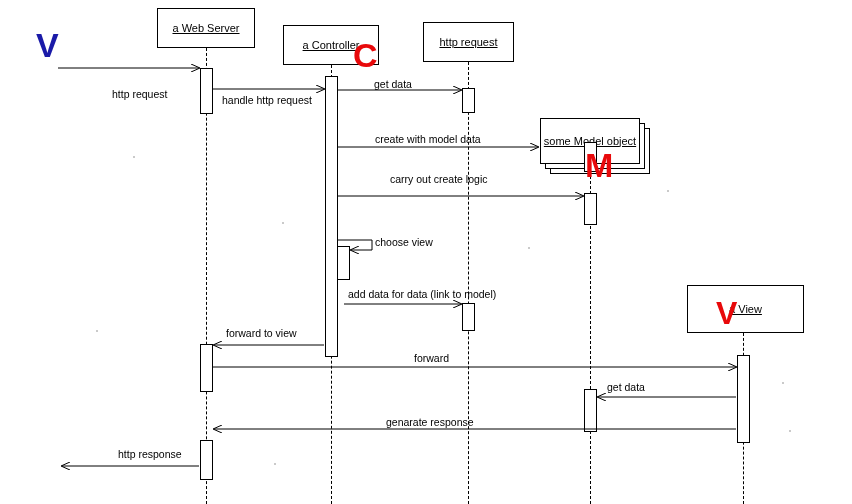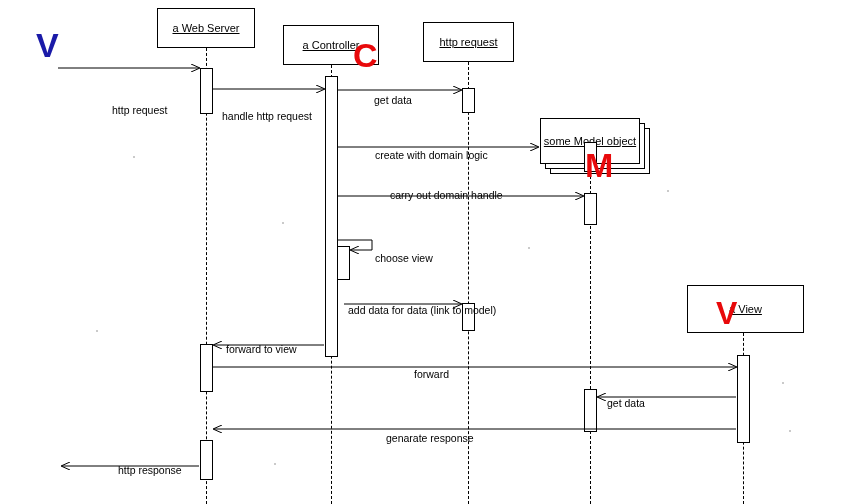--- a/index.html
+++ b/index.html
@@ -85,21 +85,20 @@
     position: absolute;
     border: 1px solid #000;
     background: #fff;
     box-sizing: border-box;
   }
   .msg-label {
     position: absolute;
     font-size: 10.5px;
     color: #000;
     white-space: nowrap;
-    margin-top: 16px;
   }
   .annot {
     position: absolute;
     font-weight: bold;
     line-height: 1;
   }
   .annot.red { color: #e8090b; }
   .annot.blue { color: #1a1aa8; }
   svg.overlay {
     position: absolute;
@@ -192,22 +191,22 @@
     <path d="M736,397 L598,397" stroke="#000" stroke-width="1" fill="none" marker-end="url(#ah)"></path>
 
     <path d="M736,429 L214,429" stroke="#000" stroke-width="1" fill="none" marker-end="url(#ah)"></path>
 
     <path d="M199,466 L62,466" stroke="#000" stroke-width="1" fill="none" marker-end="url(#ah)"></path>
   </svg>
 
   <div class="msg-label" style="left:112px; top:88px;">http request</div>
   <div class="msg-label" style="left:222px; top:94px;">handle http request</div>
   <div class="msg-label" style="left:374px; top:78px;">get data</div>
-  <div class="msg-label" style="left:375px; top:133px;">create with domain logic</div>
-  <div class="msg-label" style="left:390px; top:173px;">carry out domain handle</div>
+  <div class="msg-label" style="left:375px; top:133px;">create with model data</div>
+  <div class="msg-label" style="left:390px; top:173px;">carry out create logic</div>
   <div class="msg-label" style="left:375px; top:236px;">choose view</div>
   <div class="msg-label" style="left:348px; top:288px;">add data for data (link to model)</div>
   <div class="msg-label" style="left:226px; top:327px;">forward to view</div>
   <div class="msg-label" style="left:414px; top:352px;">forward</div>
   <div class="msg-label" style="left:607px; top:381px;">get data</div>
   <div class="msg-label" style="left:386px; top:416px;">genarate response</div>
   <div class="msg-label" style="left:118px; top:448px;">http response</div>
 
   <div class="annot blue" style="left:36px; top:28px; font-size:34px;">V</div>
   <div class="annot red" style="left:353px; top:38px; font-size:34px;">C</div>

